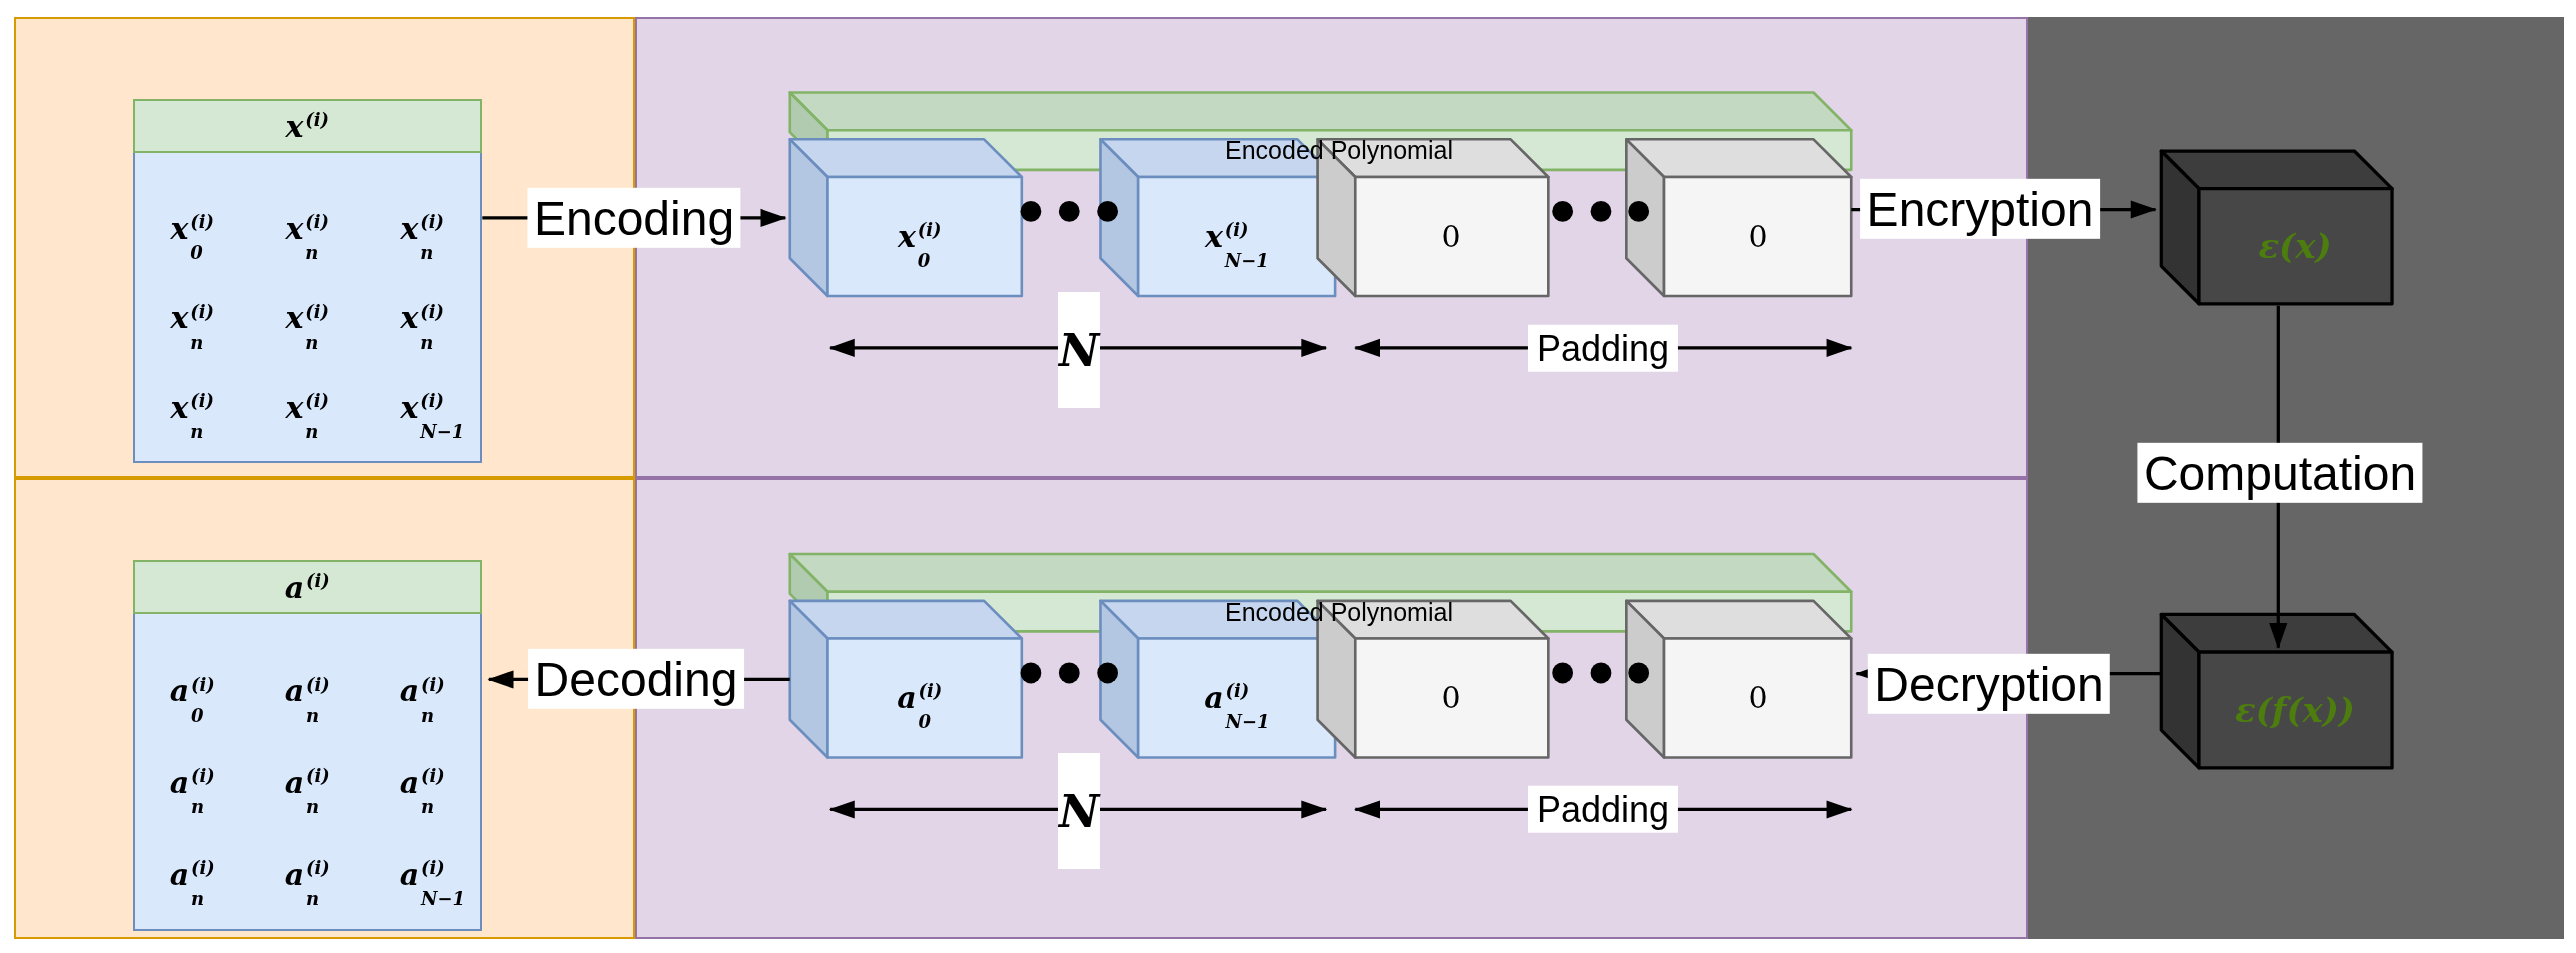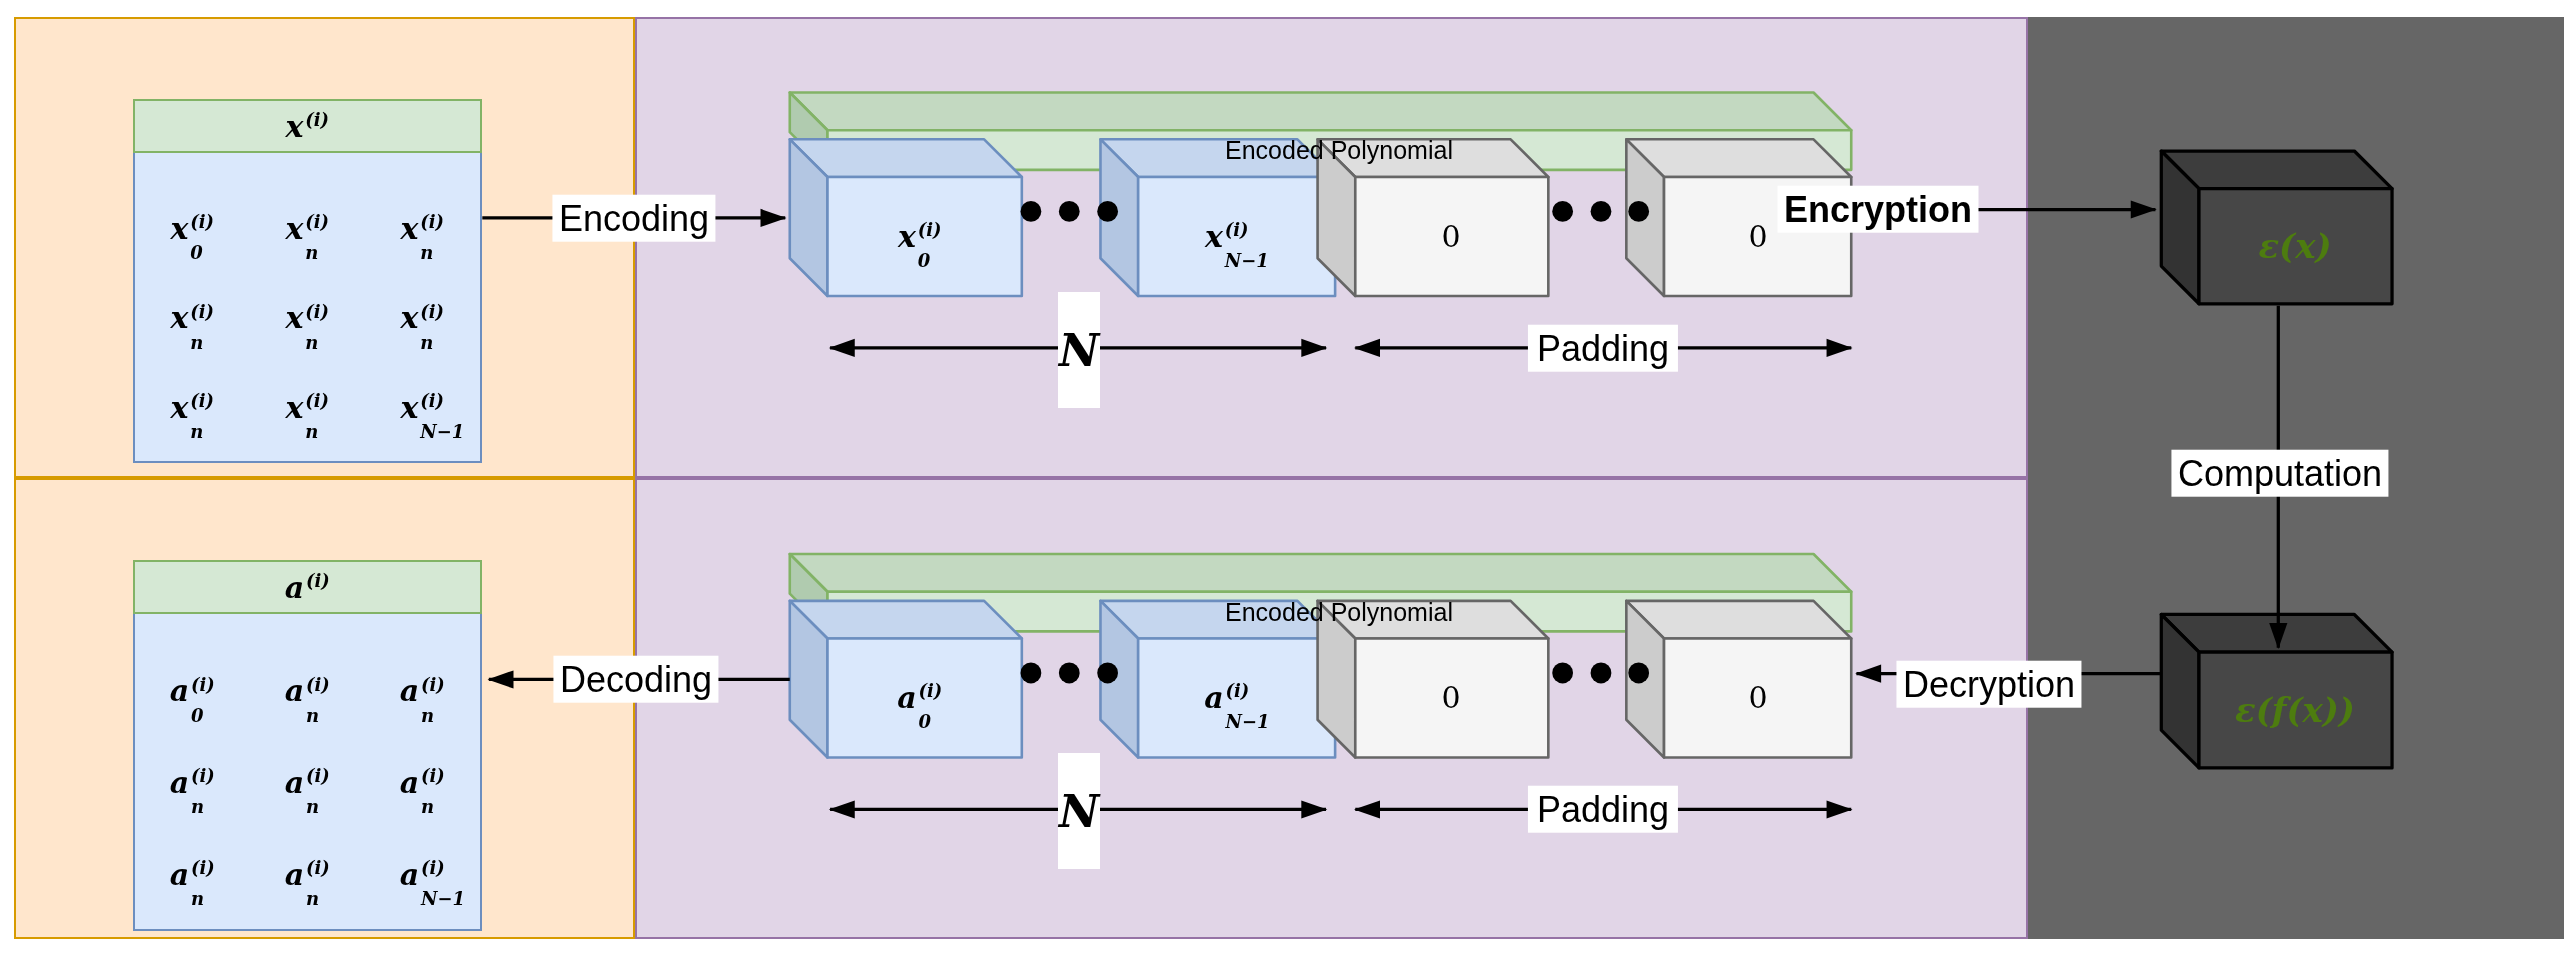--- a/index.html
+++ b/index.html
@@ -6,21 +6,21 @@
   .canvas{
     position:relative;width:2576px;height:954px;background:var(--canvas-bg,#fff);
     font-family:"Liberation Sans",sans-serif;overflow:hidden;
   }
   .region{position:absolute;box-sizing:border-box;}
   .region.plain{background:var(--plaintext-region-fill);border:2.6px solid var(--plaintext-region-border);}
   .region.encoded{background:var(--encoded-region-fill);border:2.6px solid var(--encoded-region-border);}
   .region.encrypted{background:var(--encrypted-region-fill);}
   svg.layer{position:absolute;left:0;top:0;}
   .lbl{position:absolute;transform:translate(-50%,-50%);white-space:nowrap;color:#000;}
-  .flow-label{font-size:36px;background:var(--label-bg);padding:2.6px 6.5px;line-height:1.15;}
+  .flow-label{font-size:48px;background:var(--label-bg);padding:2.6px 6.5px;line-height:1.15;}
   .dim-label{font-size:36px;background:var(--label-bg);padding:2.6px 9px;line-height:1.15;}
   .n-box{font-family:"DejaVu Serif",serif;font-style:italic;font-weight:bold;font-size:44px;
          background:var(--label-bg);width:42px;height:116px;display:flex;align-items:center;justify-content:center;}
   .bar-label{font-size:25px;background:transparent;}
   .math{font-family:"DejaVu Serif",serif;font-weight:bold;font-size:30px;}
   .math i{font-style:italic;}
   .scripts{display:inline-block;position:relative;width:1.45em;height:0.7px;font-size:0.6em;vertical-align:baseline;}
   .scripts .sp{position:absolute;left:0.1em;bottom:0.38em;white-space:nowrap;font-style:italic;}
   .scripts .sb{position:absolute;left:0.1em;top:0.22em;white-space:nowrap;font-style:italic;}
   .zero-label{font-family:"DejaVu Serif",serif;font-size:30px;}
@@ -225,21 +225,21 @@
   <div class="lbl math" style="left:1227px;top:236px;"><i>x</i><span class="scripts"><span class="sp">(i)</span><span class="sb">N−1</span></span></div>
   <div class="lbl zero-label" style="left:1451px;top:236px;">0</div>
   <div class="lbl zero-label" style="left:1758px;top:236px;">0</div>
 
   <div class="lbl math" style="left:920px;top:697px;"><i>a</i><span class="scripts"><span class="sp">(i)</span><span class="sb">0</span></span></div>
   <div class="lbl math" style="left:1227px;top:697px;"><i>a</i><span class="scripts"><span class="sp">(i)</span><span class="sb">N−1</span></span></div>
   <div class="lbl zero-label" style="left:1451px;top:697px;">0</div>
   <div class="lbl zero-label" style="left:1758px;top:697px;">0</div>
 
   <div class="lbl flow-label" style="left:634px;top:218px;">Encoding</div>
-  <div class="lbl flow-label" style="left:1878px;top:209px;font-weight:bold;">Encryption</div>
+  <div class="lbl flow-label" style="left:1980px;top:209px;">Encryption</div>
   <div class="lbl flow-label" style="left:2280px;top:473px;">Computation</div>
   <div class="lbl flow-label" style="left:1989px;top:673px;margin-top:11px;">Decryption</div>
   <div class="lbl flow-label" style="left:636px;top:679px;text-align:right;">Decoding</div>
 
   <div class="lbl n-box" style="left:1079px;top:350px;">N</div>
   <div class="lbl n-box" style="left:1079px;top:811px;">N</div>
   <div class="lbl dim-label" style="left:1603px;top:348px;">Padding</div>
   <div class="lbl dim-label" style="left:1603px;top:809px;">Padding</div>
 
   <div class="lbl cipher-label" style="left:2295px;top:246px;"><span class="math"><i>ε(x)</i></span></div>

